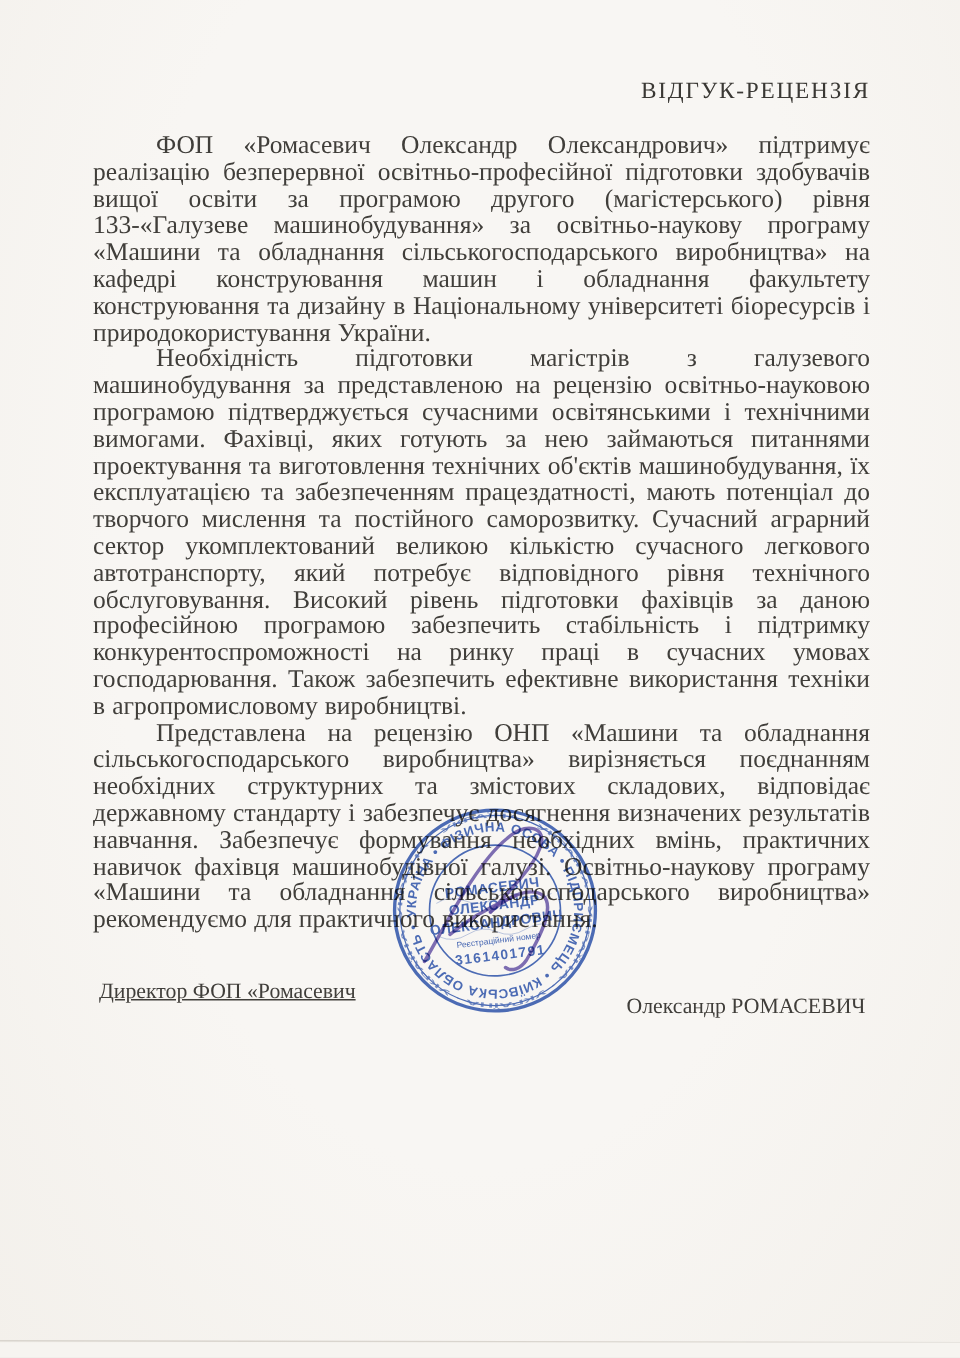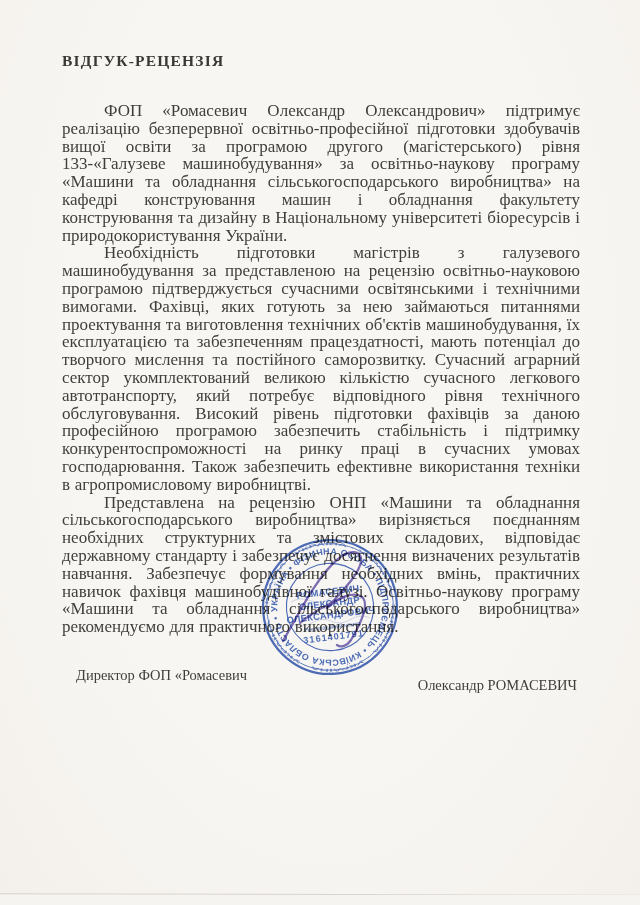--- a/index.html
+++ b/index.html
@@ -11,48 +11,49 @@
   }
   .page{
     position:relative;
     width:640px;height:905px;
     background:radial-gradient(ellipse at 50% 38%, #f8f6f3 55%, #f3f0eb 100%);
     color:#3e3c38;
     box-sizing:border-box;
     padding:46px 60px 0 62px;
   }
   .title{
-    margin:6px 0 32px 0;
-    text-align:left;
+    margin:6px 0 18px 0;
+    text-align:right;
     font-size:15.5px;
-    font-weight:700;
+    font-weight:400;
     letter-spacing:1.2px;
     color:#3a3834;
   }
   .body-text p{
     margin:0;
     font-size:17px;
     line-height:17.8px;
     text-align:justify;
     text-indent:42px;
     color:#403e3a;
     word-spacing:0.5px;
   }
   .sign-row{
     position:relative;
     margin-top:22px;
     height:70px;
   }
   .sign-left{
     position:absolute;
-    left:14px; top:6px;
+    left:4px; top:6px;
     font-size:14.5px;
     line-height:22px;
     color:#403e3a;
     white-space:nowrap;
+    text-decoration:underline;
   }
   .sign-name{
     position:absolute;
     right:3px; top:19px;
     font-size:14.5px;
     color:#403e3a;
     white-space:nowrap;
   }
   .stamp{
     position:absolute;

